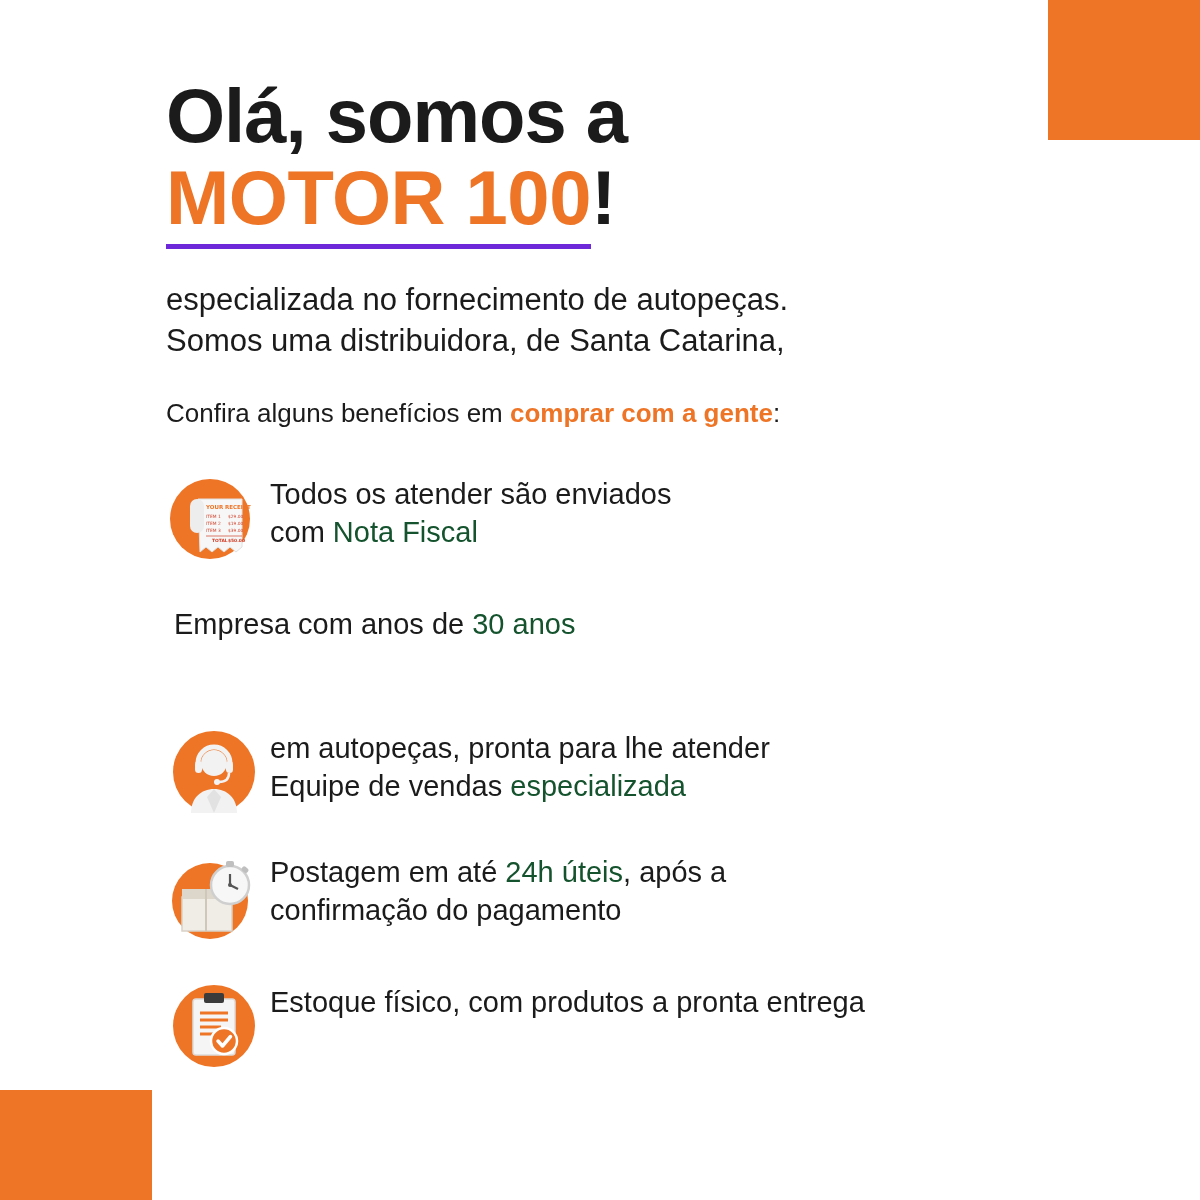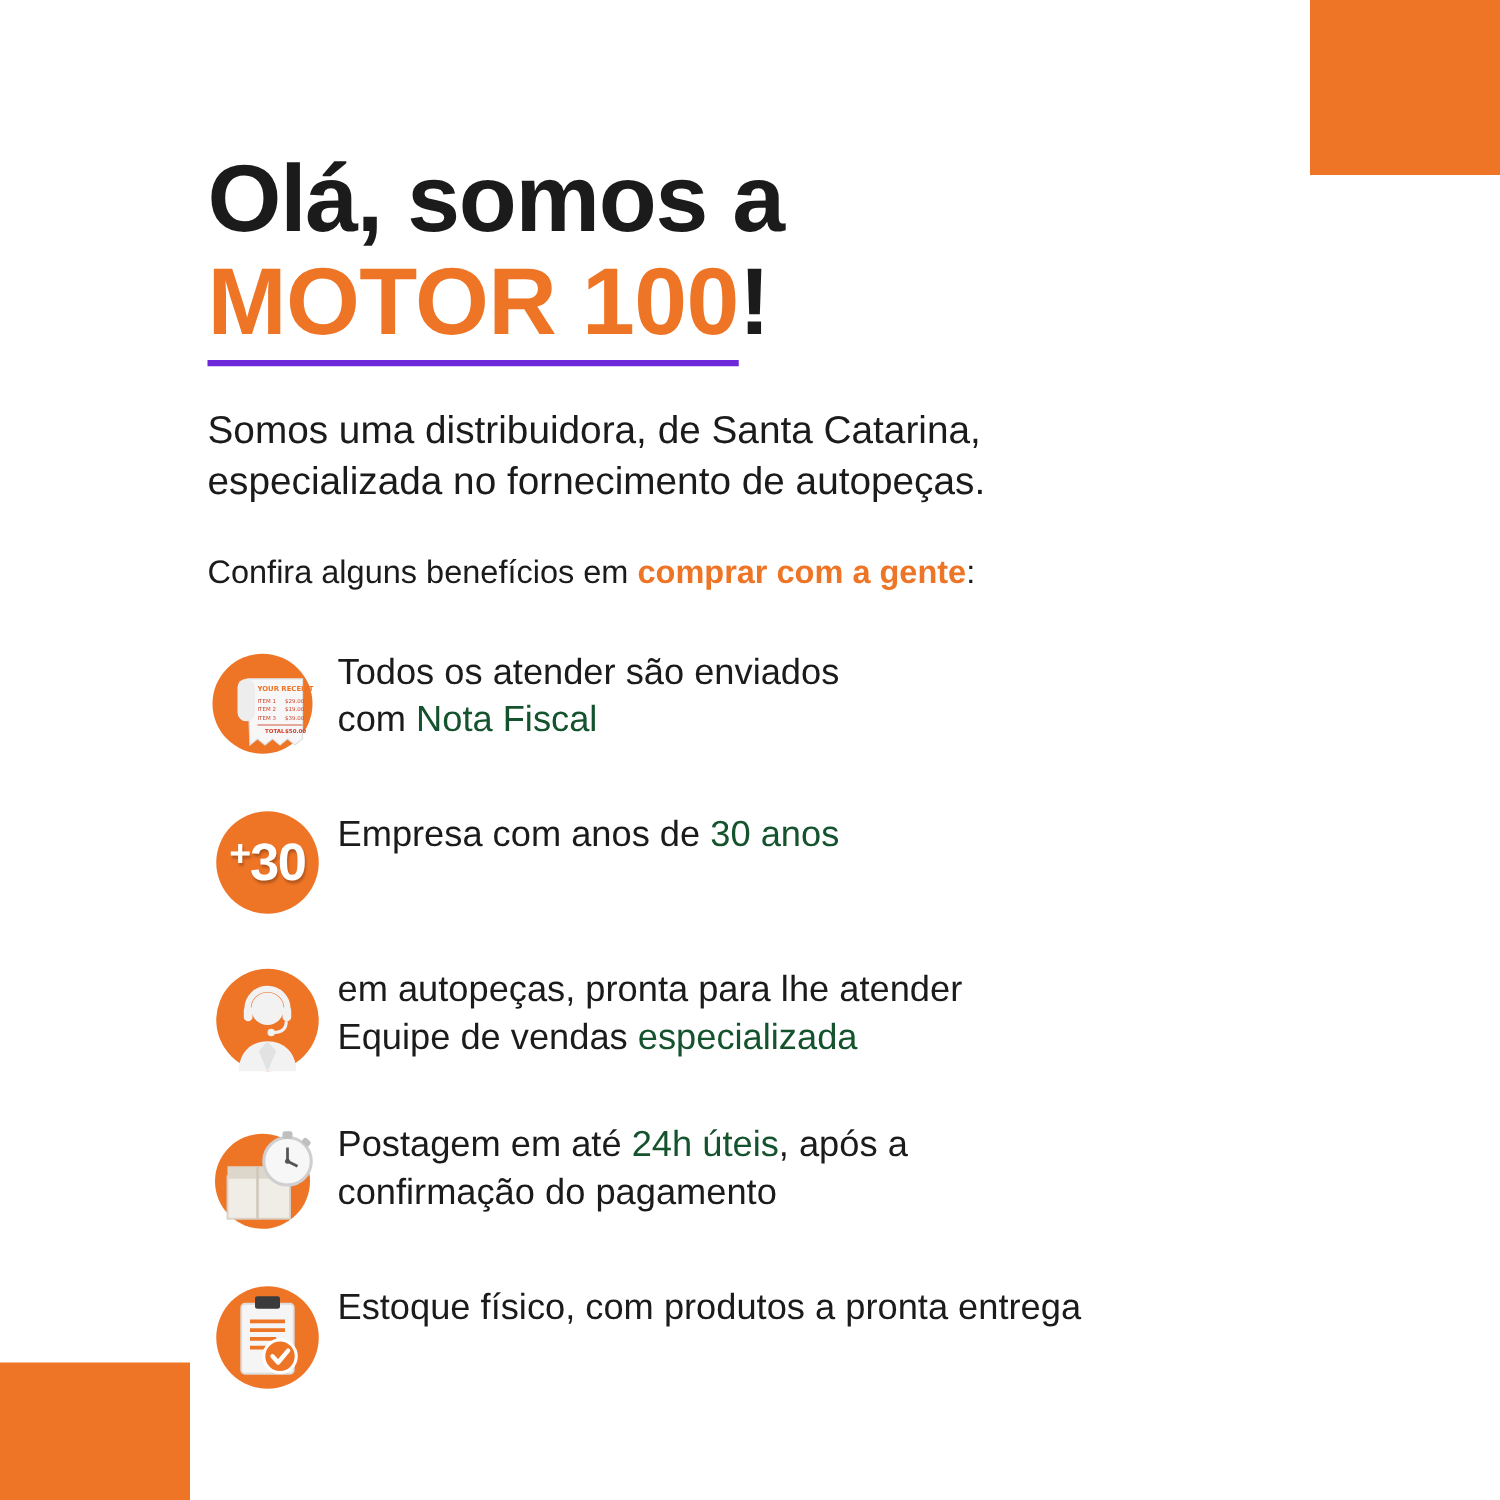--- a/index.html
+++ b/index.html
@@ -19,21 +19,21 @@
   }
   .block-bl {
     position:absolute; left:0; bottom:0;
     width:152px; height:110px;
     background:#ee7426;
   }
 
   .content { position:absolute; left:166px; top:78px; width:930px; }
 
   
-  .headline { line-height:1.0;margin-top:44px; }
+  .headline { line-height:1.0; }
   .h-line1 {
     font-size:76px; font-weight:bold; color:#1b1b1b;
     letter-spacing:-1px;
   }
   .h-line2 {
     margin-top:6px;
     font-size:76px; font-weight:bold; color:#1b1b1b;
     letter-spacing:-0.5px;
   }
   .h-brand {
@@ -98,22 +98,22 @@
   <div class="block-bl"></div>
 
   <div class="content">
 
     <div class="headline">
       <div class="h-line1">Olá, somos a</div>
       <div class="h-line2"><span class="h-brand">MOTOR 100</span><span>!</span></div>
     </div>
 
     <div class="intro">
+      <div>especializada no fornecimento de autopeças.</div>
       <div>Somos uma distribuidora, de Santa Catarina,</div>
-      <div>especializada no fornecimento de autopeças.</div>
     </div>
 
     <div class="subhead"><span>Confira alguns benefícios em </span><span class="hl">comprar com a gente</span><span>:</span></div>
 
     <div class="benefits">
 
       <div class="benefit">
         <div class="icon-wrap">
           <span>
             <svg width="92" height="92" viewBox="0 0 92 92">
@@ -135,25 +135,20 @@
             </svg>
           </span>
         </div>
         <div class="btext">
           <div>Todos os atender são enviados</div>
           <div><span>com </span><span class="hl">Nota Fiscal</span></div>
         </div>
       </div>
 
       <div class="benefit">
-        <div class="icon-wrap">
-          <div class="circle">
-            <span class="badge-30"><span class="plus">+</span><span>30</span></span>
-          </div>
-        </div>
         <div class="btext">
           <div><span>Empresa com anos de </span><span class="hl">30 anos</span></div>
         </div>
       </div>
 
       <div class="benefit">
         <div class="icon-wrap">
           <span>
             <svg width="86" height="86" viewBox="0 0 86 86">
               <circle cx="43" cy="43" r="41" fill="#ee7426"></circle>

